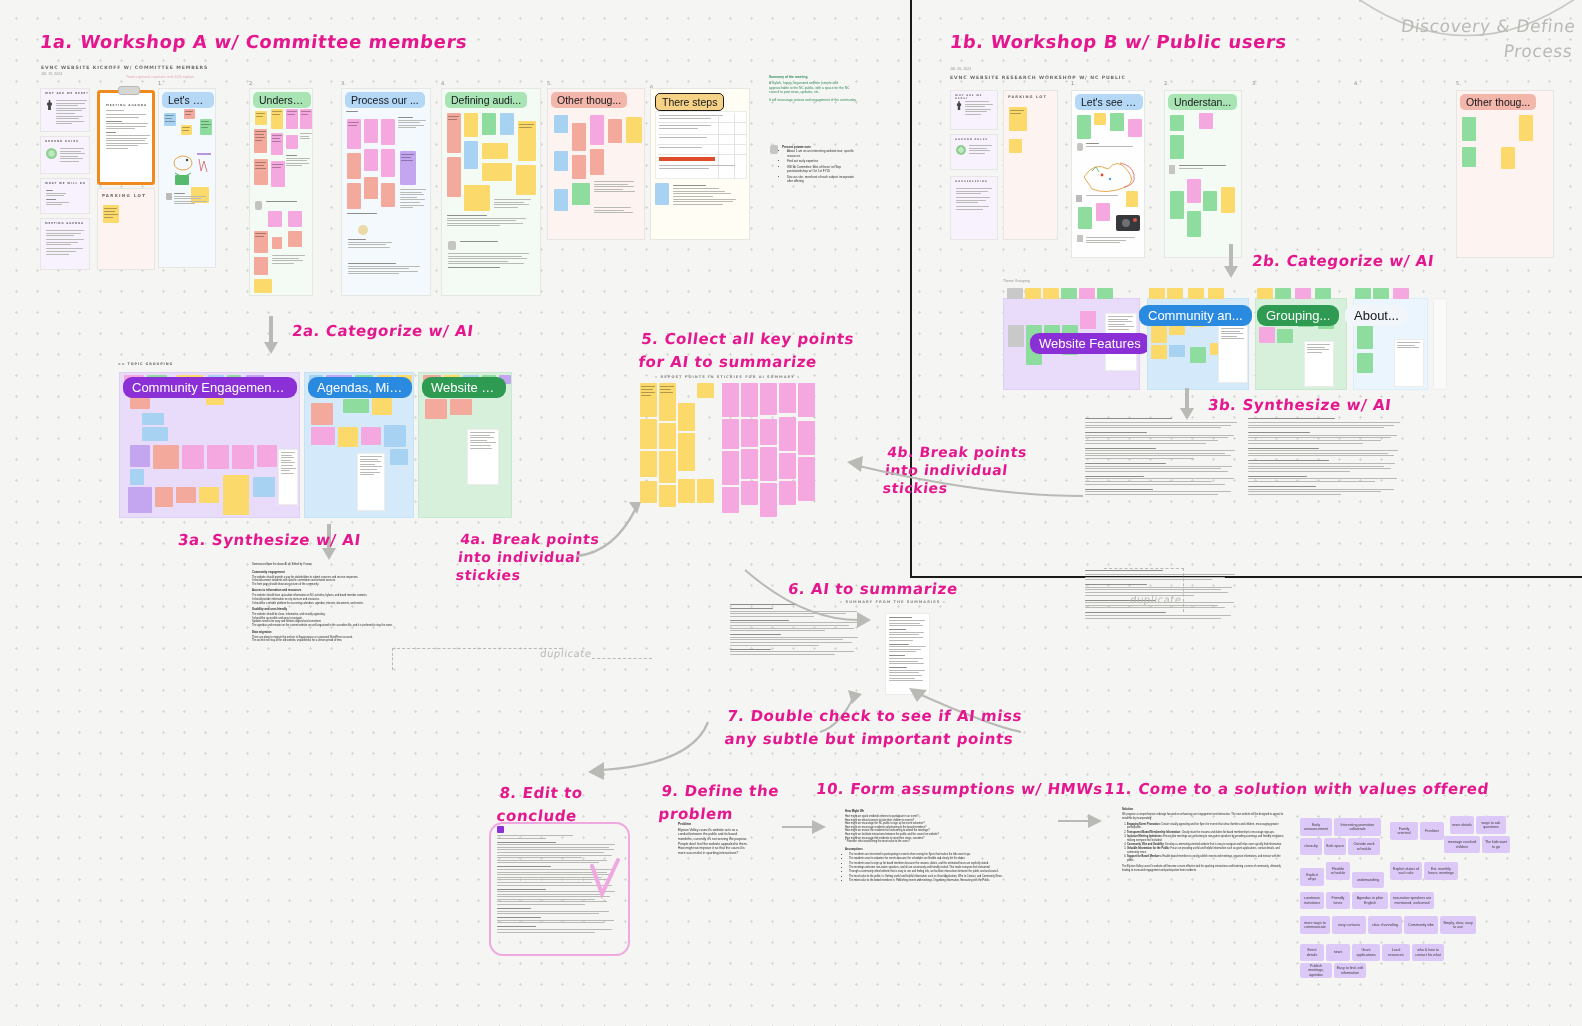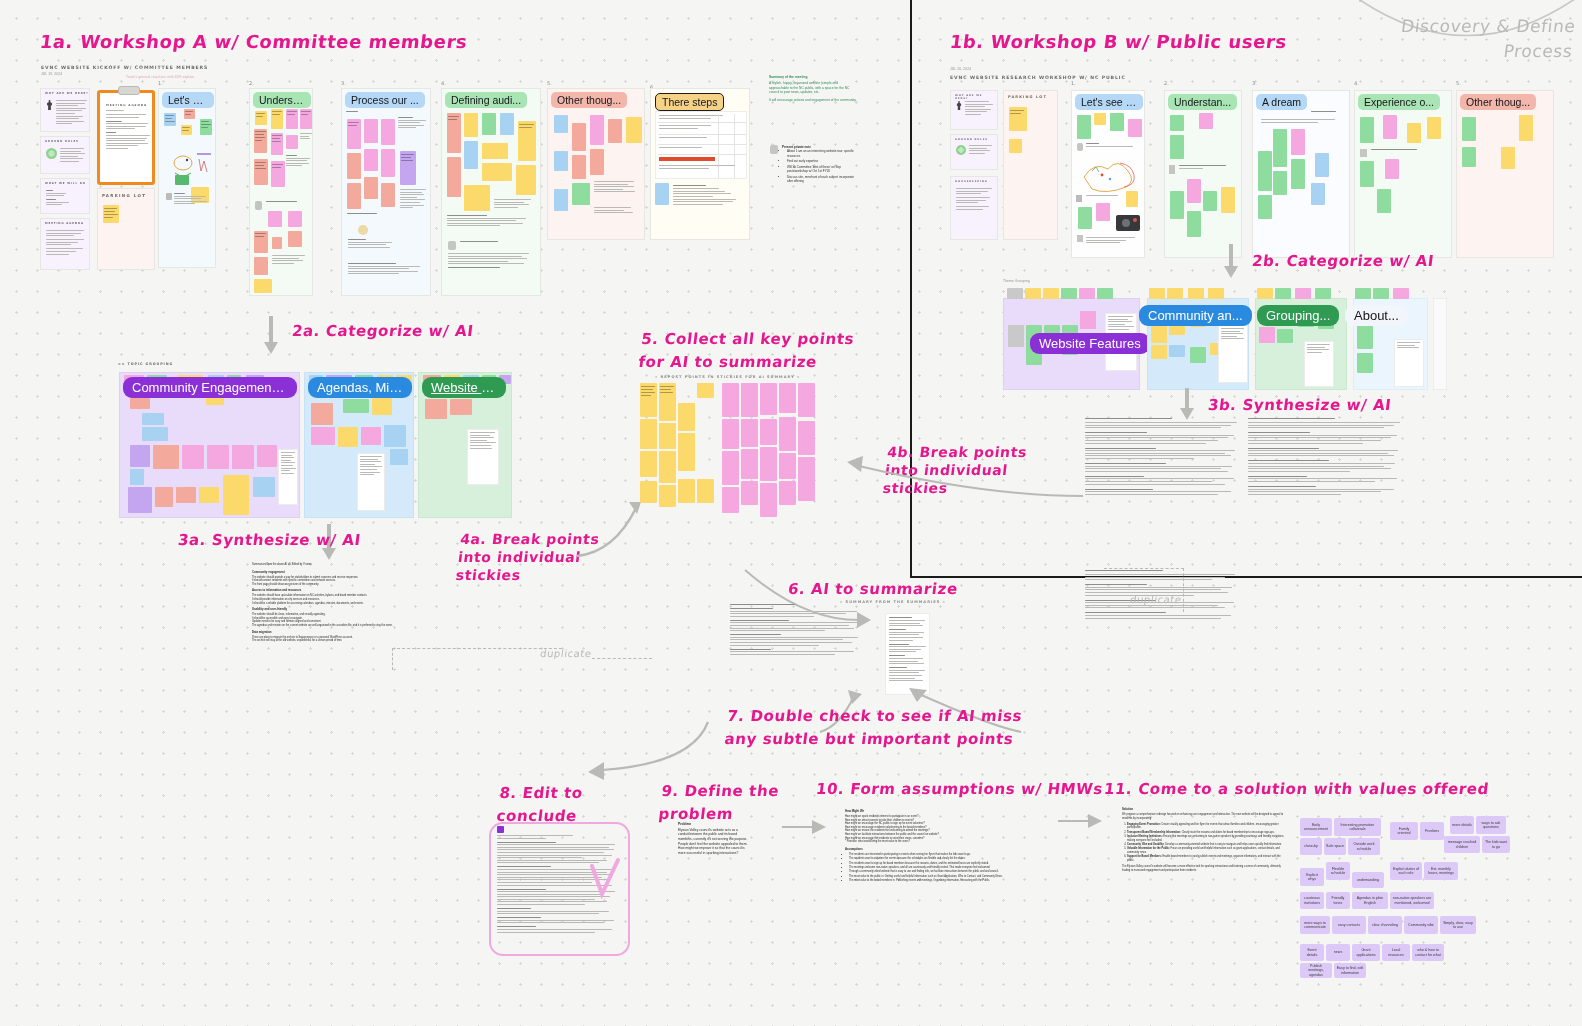--- a/index.html
+++ b/index.html
@@ -629,54 +629,22 @@
         <div class="txtline" style="width:40%"></div>
       </div>
     <div class="st pk" style="left:22px;top:88px;width:14px;height:24px;"></div>
     <div class="st g" style="left:5px;top:100px;width:14px;height:28px;"></div>
     <div class="st g" style="left:38px;top:100px;width:14px;height:20px;"></div>
     <div class="st y" style="left:56px;top:96px;width:14px;height:26px;"></div>
     <div class="st g" style="left:22px;top:120px;width:14px;height:26px;"></div>
   </div>
 
   <div class="abs colnum" style="left:1252px;top:80px;">3.</div>
-  <div class="abs frame" style="left:1252px;top:90px;width:98px;height:168px;background:#fbfcff;">
-    <div class="abs" style="left:3px;top:3px;"><span class="pill b">A dream</span></div>
-    <div class="txtblk" style="left:58px;top:20px;width:36px;">
-        <div class="txtline d" style="width:70%"></div>
-      </div>
-    <div class="txtblk" style="left:8px;top:28px;width:86px;">
-        <div class="txtline" style="width:86%"></div>
-        <div class="txtline" style="width:66%"></div>
-      </div>
-    <div class="st g" style="left:20px;top:38px;width:14px;height:38px;"></div>
-    <div class="st pk" style="left:38px;top:38px;width:14px;height:26px;"></div>
-    <div class="st g" style="left:5px;top:60px;width:14px;height:40px;"></div>
-    <div class="st g" style="left:38px;top:68px;width:14px;height:30px;"></div>
-    <div class="st b" style="left:62px;top:62px;width:14px;height:24px;"></div>
-    <div class="st g" style="left:20px;top:80px;width:14px;height:24px;"></div>
-    <div class="st b" style="left:58px;top:92px;width:14px;height:22px;"></div>
-    <div class="st g" style="left:5px;top:104px;width:14px;height:24px;"></div>
-  </div>
 
   <div class="abs colnum" style="left:1354px;top:80px;">4.</div>
-  <div class="abs frame green" style="left:1354px;top:90px;width:98px;height:168px;">
-    <div class="abs" style="left:3px;top:3px;width:88px;"><span class="pill g" style="max-width:88px;">Experience o...</span></div>
-    <div class="st g" style="left:5px;top:26px;width:14px;height:26px;"></div>
-    <div class="st pk" style="left:28px;top:24px;width:14px;height:24px;"></div>
-    <div class="st y" style="left:52px;top:32px;width:14px;height:20px;"></div>
-    <div class="st y" style="left:72px;top:26px;width:14px;height:22px;"></div>
-    <div class="abs" style="left:5px;top:58px;width:7px;height:8px;background:#c5c5c2;"></div>
-    <div class="txtblk" style="left:16px;top:58px;width:70px;">
-        <div class="txtline d" style="width:66%"></div>
-      </div>
-    <div class="st g" style="left:5px;top:70px;width:14px;height:26px;"></div>
-    <div class="st pk" style="left:30px;top:68px;width:14px;height:20px;"></div>
-    <div class="st g" style="left:22px;top:98px;width:14px;height:24px;"></div>
-  </div>
 
   <div class="abs colnum" style="left:1456px;top:80px;">5.</div>
   <div class="abs frame pink" style="left:1456px;top:90px;width:98px;height:168px;">
     <div class="abs" style="left:3px;top:3px;width:88px;"><span class="pill p" style="max-width:88px;">Other thoug...</span></div>
     <div class="st g" style="left:5px;top:26px;width:14px;height:24px;"></div>
     <div class="st y" style="left:62px;top:24px;width:14px;height:26px;"></div>
     <div class="st g" style="left:5px;top:56px;width:14px;height:20px;"></div>
     <div class="st y" style="left:44px;top:56px;width:14px;height:22px;"></div>
   </div>
 
@@ -775,21 +743,21 @@
           <div class="txtline" style="width:72%"></div>
           <div class="txtline" style="width:86%"></div>
         <div class="txtline" style="width:60%"></div>
           <div class="txtline" style="width:92%"></div>
           <div class="txtline" style="width:74%"></div>
         <div class="txtline" style="width:80%"></div>
       </div>
     </div>
   </div>
   <div class="abs" style="left:422px;top:377px;width:84px;">
-    <span class="bigpill green" style="max-width:84px;text-decoration:underline;">Website D...</span>
+    <span class="bigpill green" style="max-width:84px;">Website D...</span>
   </div>
 
   <svg class="arrow" style="left:320px;top:524px;width:24px;height:40px;">
     <path d="M9 0 L9 30" stroke="#b9b9b5" stroke-width="4" fill="none"></path>
     <path d="M2 24 L9 36 L16 24 Z" fill="#b9b9b5"></path>
   </svg>
   <div class="abs hand" style="left:178px;top:531px;font-size:15px;">3a. Synthesize w/ AI</div>
 
   <div class="realdoc" style="left:252px;top:563px;width:152px;">
     <p style="margin-bottom:4px;">Summarized from the above AI x3. Edited by Yvonne</p>

